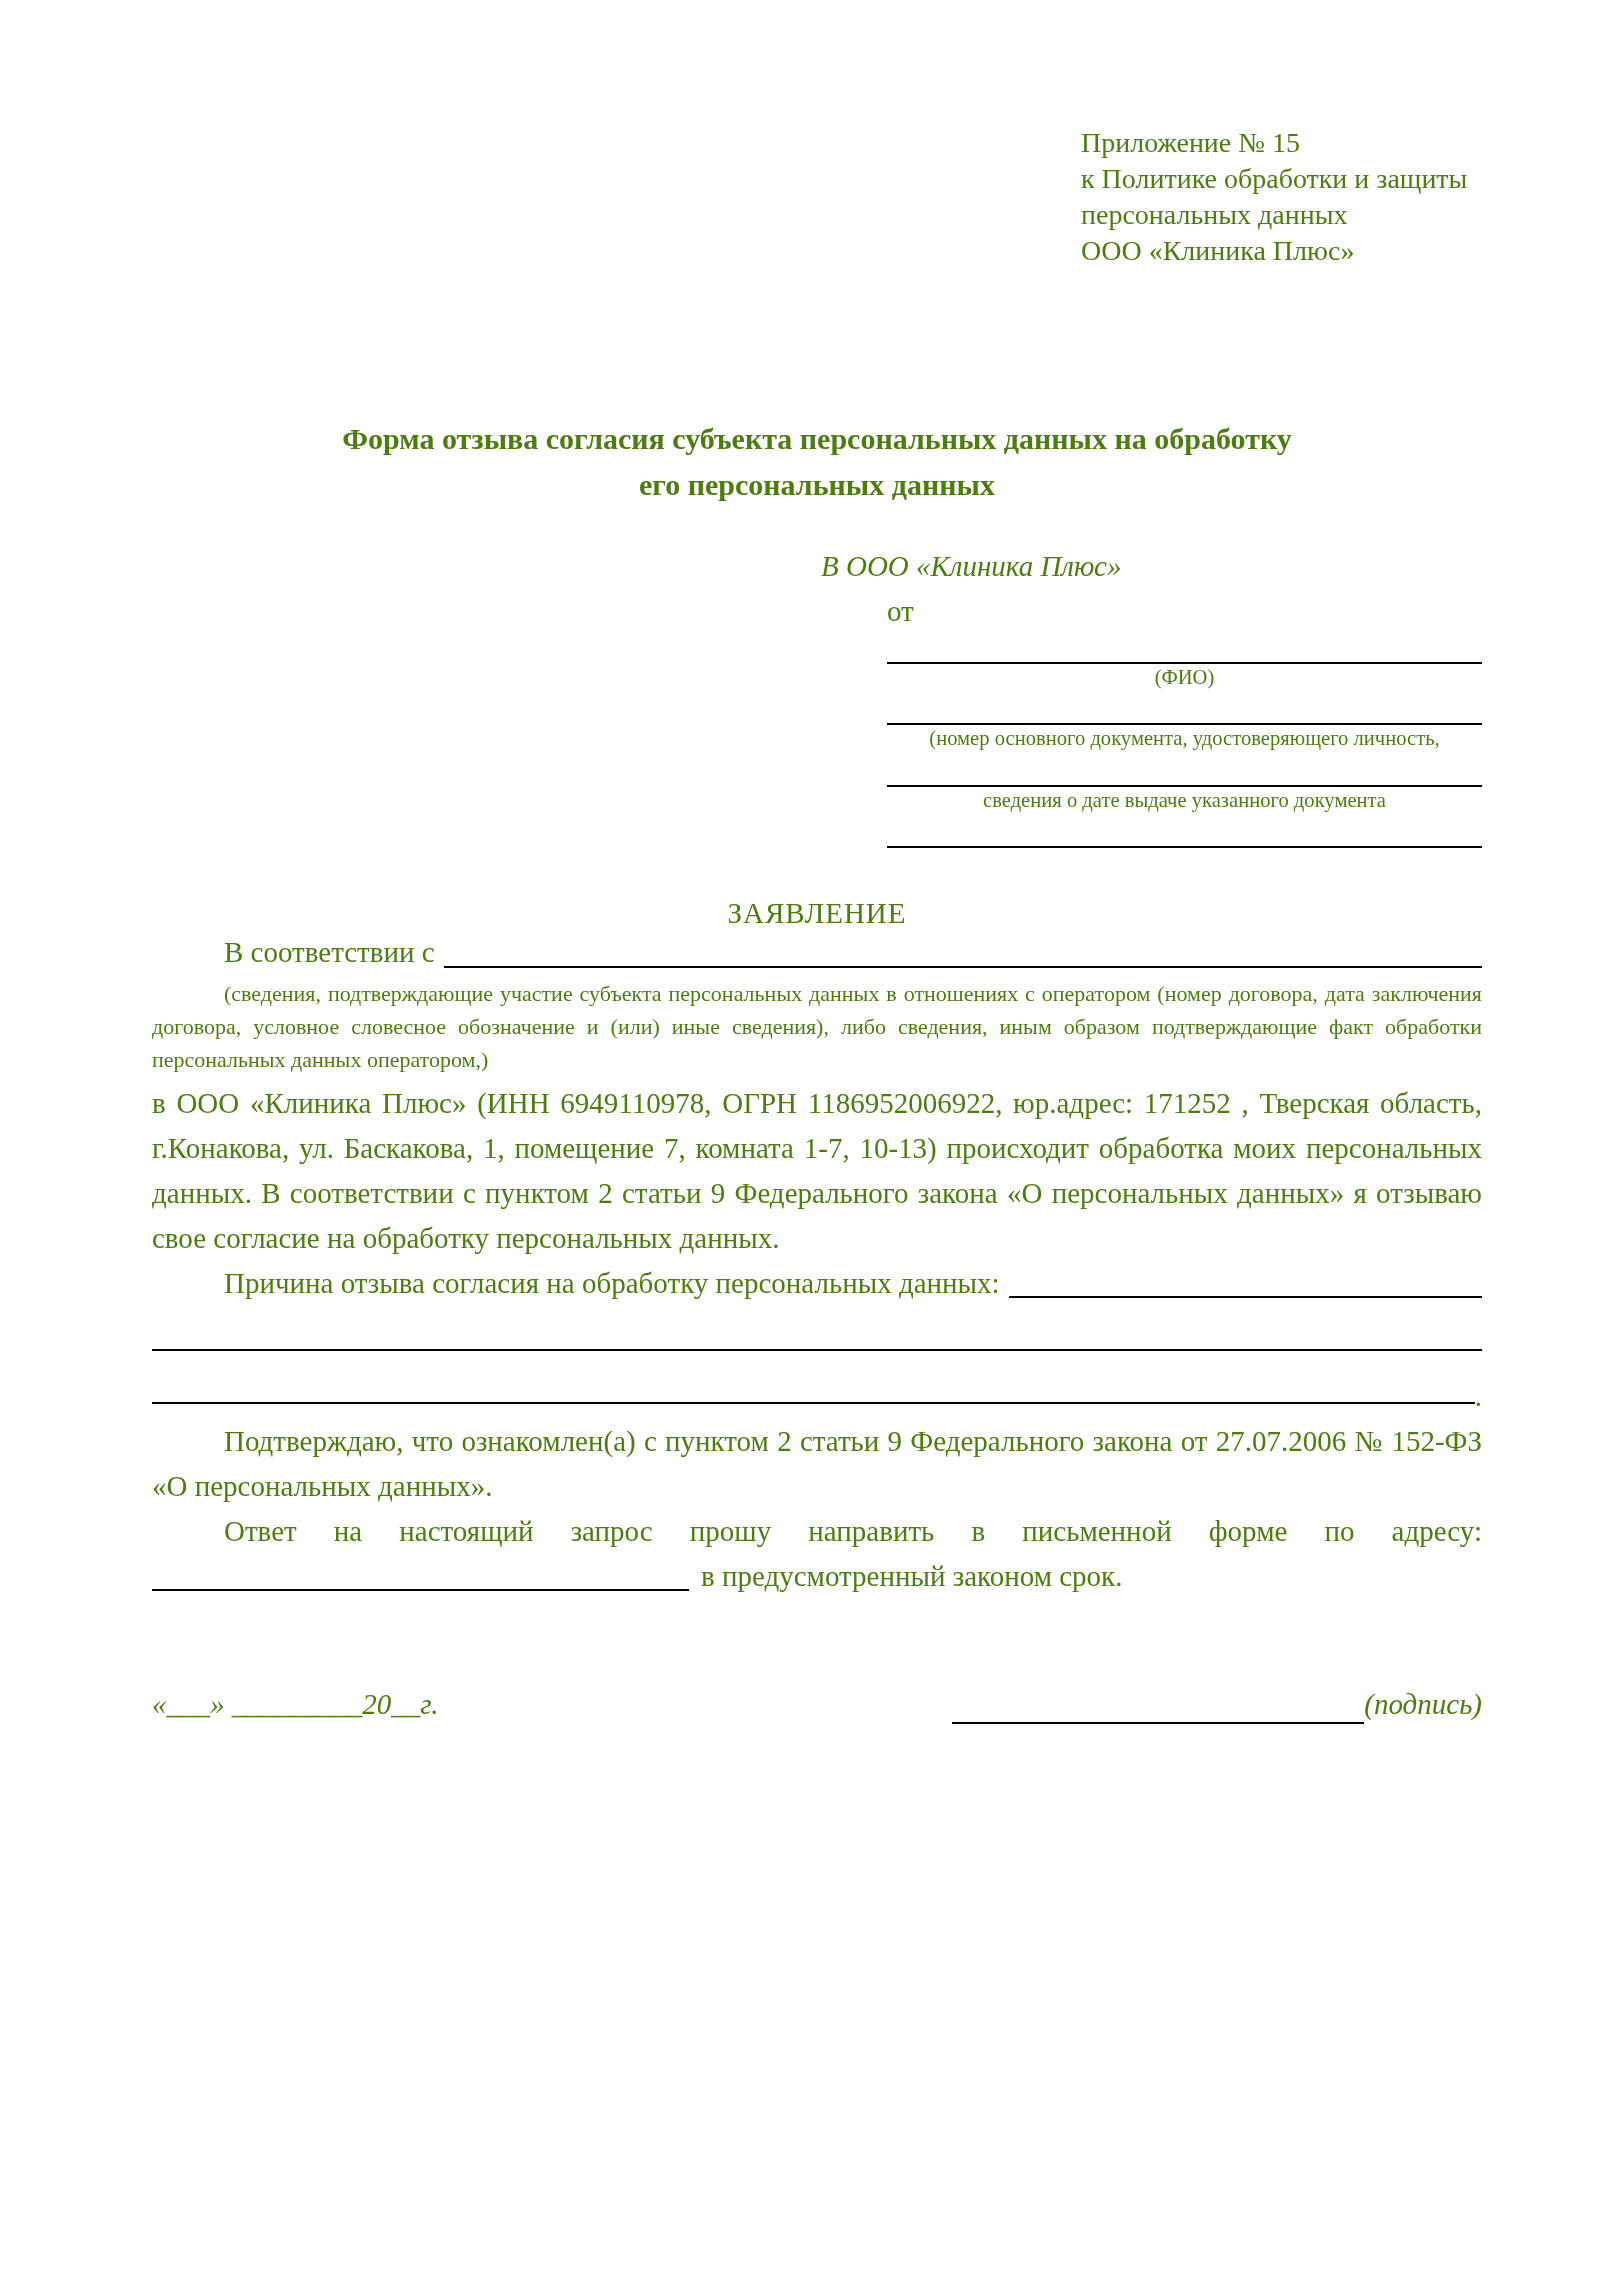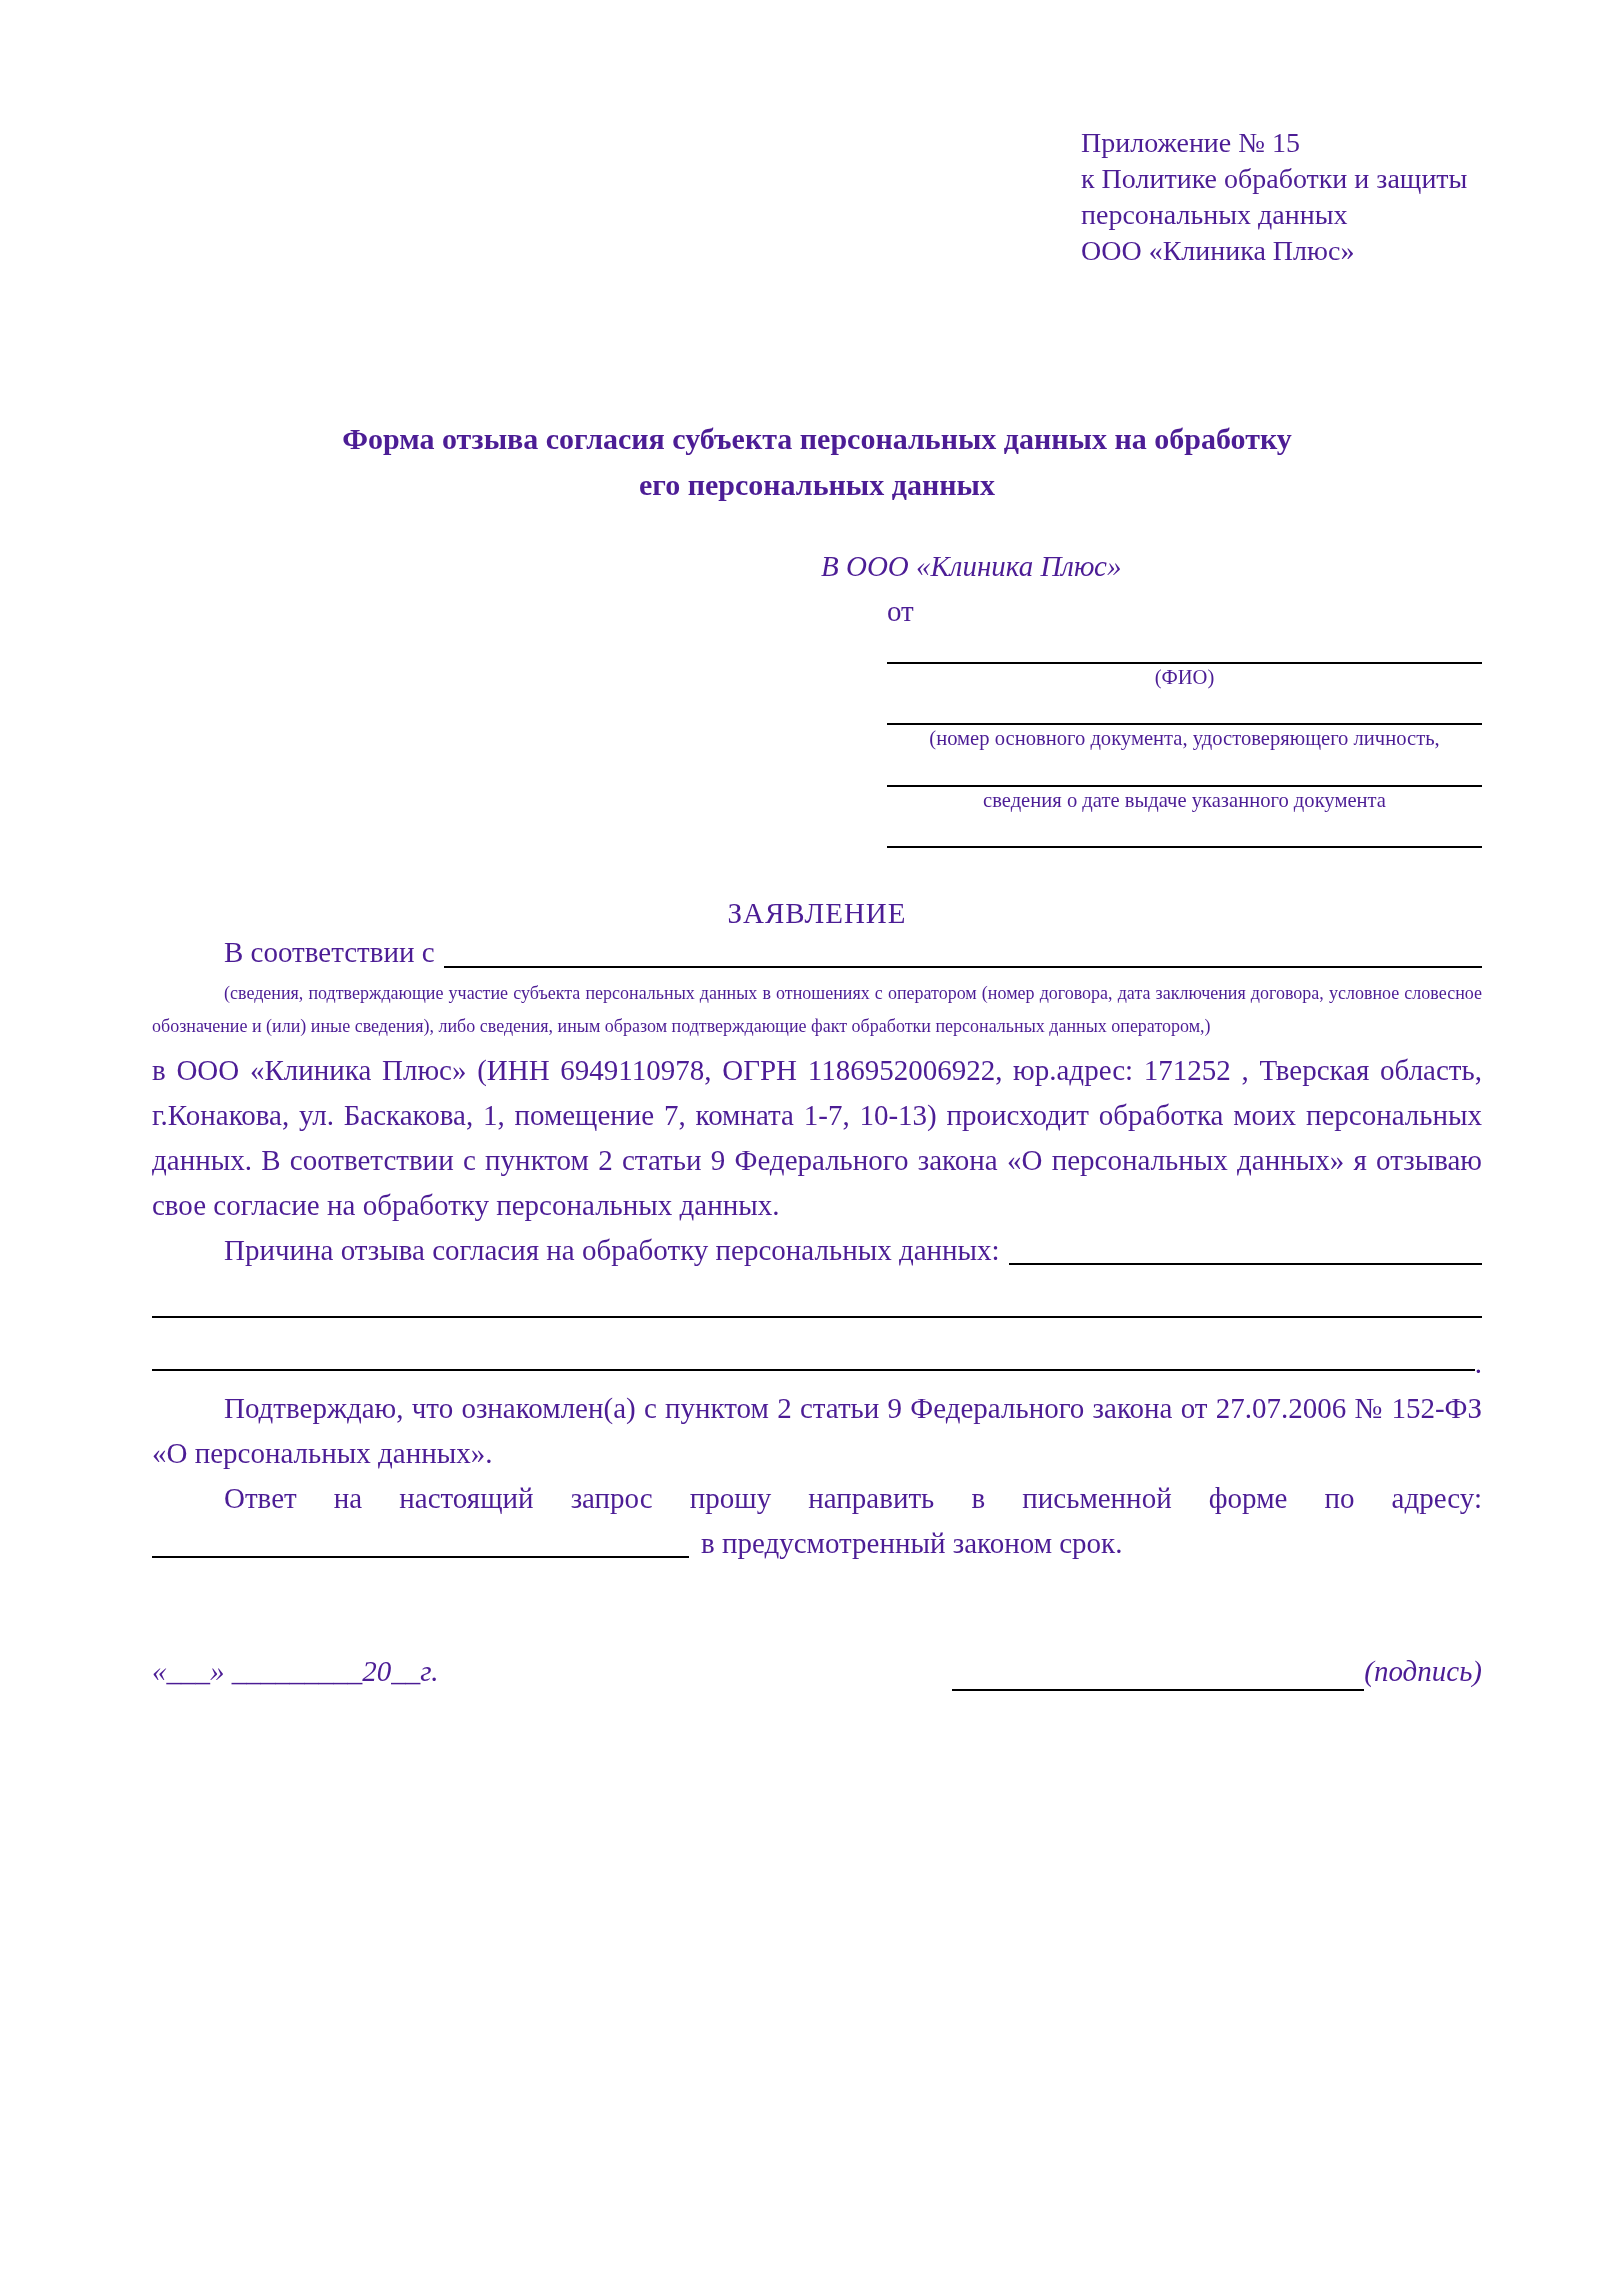--- a/index.html
+++ b/index.html
@@ -3,21 +3,21 @@
 <meta charset="utf-8">
 <style>
   html, body { margin: 0; padding: 0; background: #ffffff; }
   .page {
     position: relative;
     width: 1621px;
     height: 2293px;
     box-sizing: border-box;
     padding: 125px 139px 0 152px;
     background: #ffffff;
-    color: #4c1d95;
+    color: #4d7c0f;
     font-family: "Liberation Serif", "DejaVu Serif", serif;
     font-size: 29px;
     overflow: hidden;
   }
   .appendix {
     margin-left: 929px;
     font-size: 28px;
     line-height: 36px;
   }
   .doc-title {
@@ -51,21 +51,21 @@
   .fill-line {
     flex: 1;
     align-self: flex-end;
     border-bottom: 2px solid #000;
     margin-bottom: 7.8px;
     margin-left: 9.8px;
     height: 0;
   }
   .fine-print {
     margin: 2px 0 0 0;
-    font-size: 18px;
+    font-size: 22px;
     line-height: 33px;
     text-align: justify;
     text-indent: 72px;
   }
   .body-para {
     margin: 4.9px 0 0 0;
     font-size: 29px;
     line-height: 45px;
     text-align: justify;
   }

